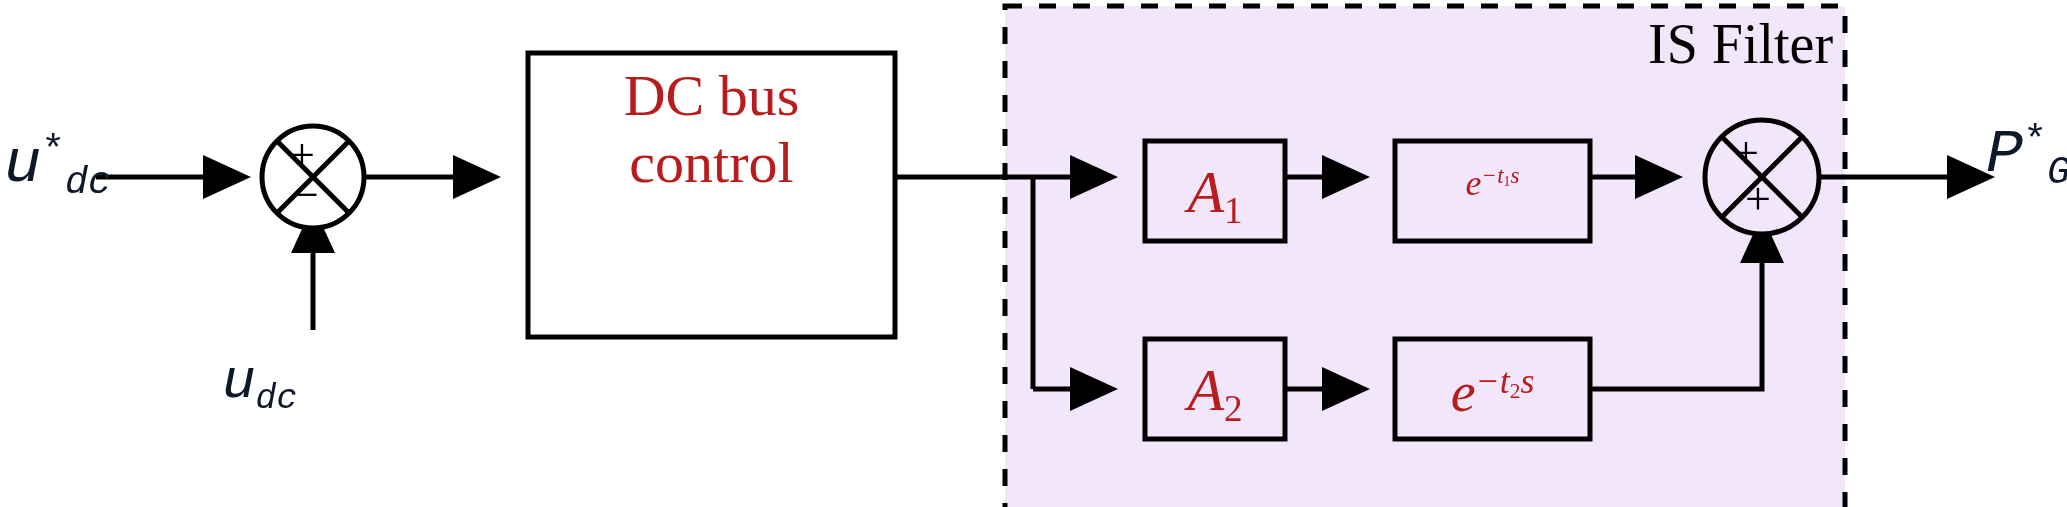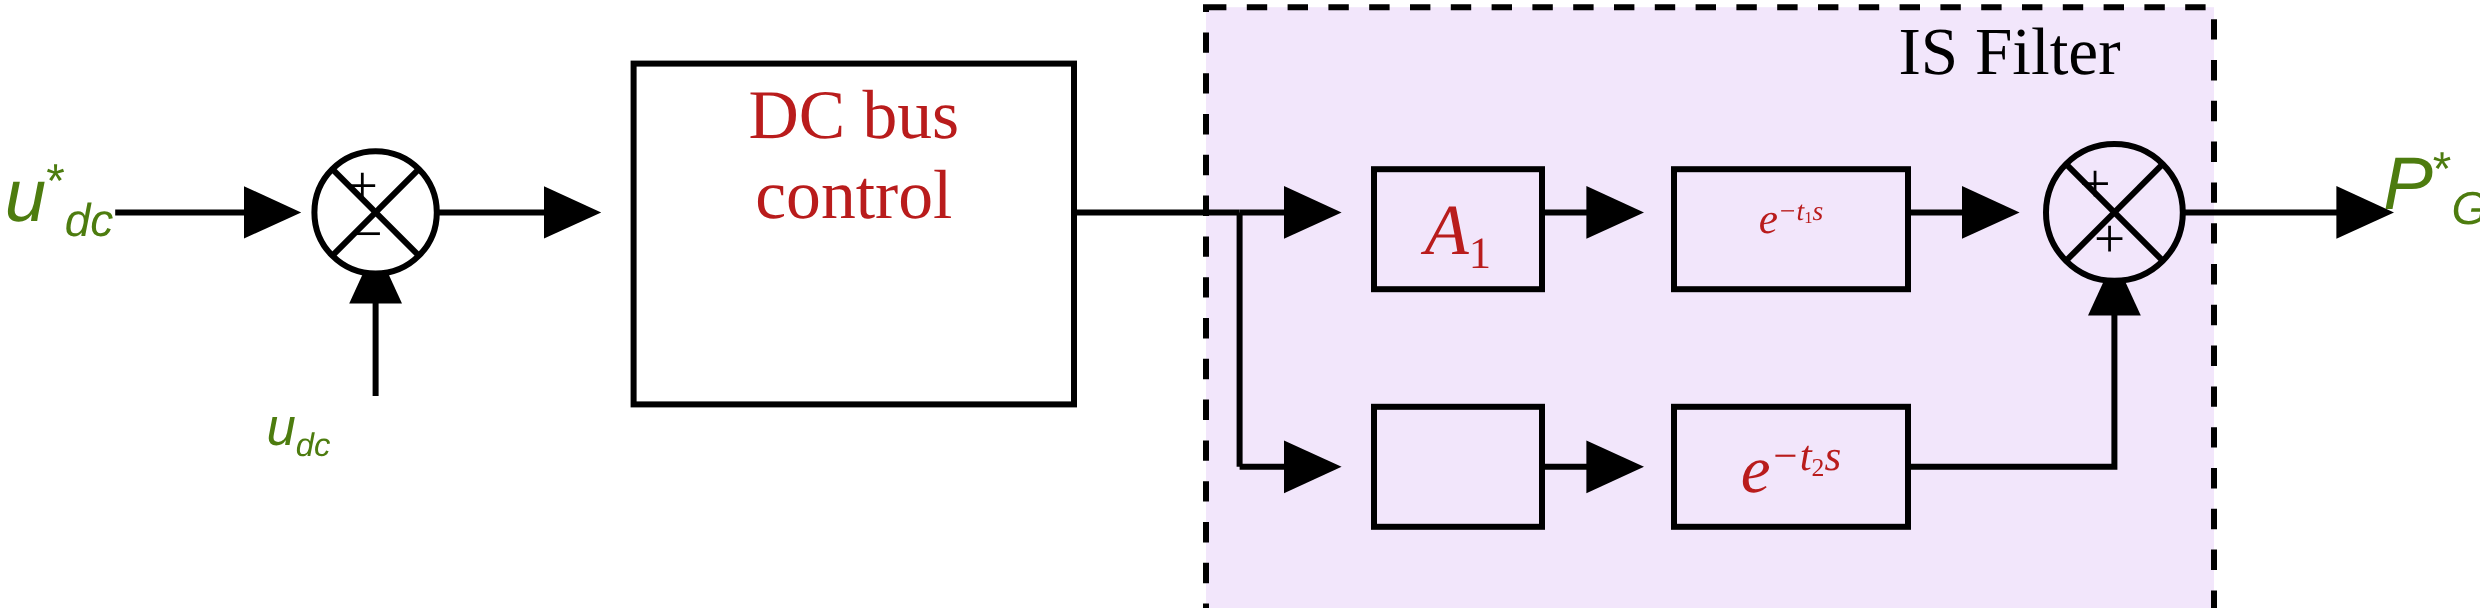--- a/index.html
+++ b/index.html
@@ -1,21 +1,21 @@
 <!DOCTYPE html>
 <html><head>
 <meta charset="utf-8">
 <style>
   html,body{margin:0;padding:0;background:#ffffff;}
   body{width:2067px;height:507px;overflow:hidden;
        font-family:"Liberation Serif","DejaVu Serif",serif;}
   #diagram{position:relative;width:2067px;height:507px;background:#fff;}
   svg.layer{position:absolute;left:0;top:0;width:2067px;height:507px;}
-  .lbl{position:absolute;color:#4d7c0f;white-space:nowrap;
-       font-family:Liberation Sans, sans-serif;}
+  .lbl{position:absolute;color:#0f172a;white-space:nowrap;
+       font-family:Liberation Mono, monospace;}
   .math{font-style:italic;}
   .blocktext{position:absolute;text-align:center;line-height:1.16;
              font-size:58px;color:#b91c1c;white-space:nowrap;}
   .sub{font-size:0.62em;vertical-align:-0.32em;font-style:italic;}
   .subup{font-size:0.62em;vertical-align:-0.30em;font-style:normal;}
   .sup{font-size:0.64em;vertical-align:0.50em;}
   .supsub{font-size:0.60em;vertical-align:-0.22em;}
   .star{font-style:normal;}
   .signlbl{position:absolute;font-size:46px;color:#000;
            font-family:"Liberation Serif","DejaVu Serif",serif;}
@@ -80,47 +80,50 @@
       <circle cx="1762" cy="177" r="57" fill="#f2e6fb" stroke="#000" stroke-width="5"></circle>
       <line x1="1722" y1="137" x2="1802" y2="217" stroke="#000" stroke-width="5"></line>
       <line x1="1802" y1="137" x2="1722" y2="217" stroke="#000" stroke-width="5"></line>
     </g>
   </svg>
 
   <div class="lbl math" style="left:4px;top:128px;font-size:62px;">
     <span>u</span><span class="sup star">*</span><span class="sub">dc</span>
   </div>
 
-  <div class="lbl math" style="left:222px;top:332px;font-size:44px;">
+  <div class="lbl math" style="left:222px;top:350px;font-size:56px;">
     <span>u</span><span class="sub">dc</span>
   </div>
 
   <div class="signlbl" style="left:289px;top:128px;">+</div>
   <div class="signlbl" style="left:293px;top:168px;">−</div>
 
   <div class="signlbl" style="left:1733px;top:126px;">+</div>
   <div class="signlbl" style="left:1745px;top:172px;">+</div>
 
   <div class="blocktext" style="left:528px;top:62px;width:367px;">
     <div>DC bus</div>
     <div>control</div>
   </div>
 
   <div class="blocktext math" style="left:1145px;top:158px;width:140px;font-size:60px;">
     <span>A</span><span class="subup">1</span>
   </div>
 
+  <div class="blocktext math" style="left:1145px;top:356px;width:140px;font-size:60px;">
+    <span>A</span><span class="subup">2</span>
+  </div>
 
   <div class="blocktext math" style="left:1395px;top:162px;width:195px;font-size:36px;">
     <span>e</span><span class="sup"><span>−</span><span>t</span><span class="supsub" style="font-style:normal;">1</span><span>s</span></span>
   </div>
 
   <div class="blocktext math" style="left:1395px;top:360px;width:195px;font-size:56px;font-family:Liberation Serif, serif;">
     <span>e</span><span class="sup"><span>−</span><span>t</span><span class="supsub" style="font-style:normal;">2</span><span>s</span></span>
   </div>
 
-  <div class="filtertitle" style="left:1582px;top:12px;text-align:right;">IS Filter</div>
+  <div class="filtertitle" style="left:1648px;top:12px;text-align:right;">IS Filter</div>
 
   <div class="lbl math" style="left:1986px;top:118px;font-size:62px;">
     <span>P</span><span class="sup star">*</span><span class="sub">G</span>
   </div>
 
 </div>
 
 </body></html>

